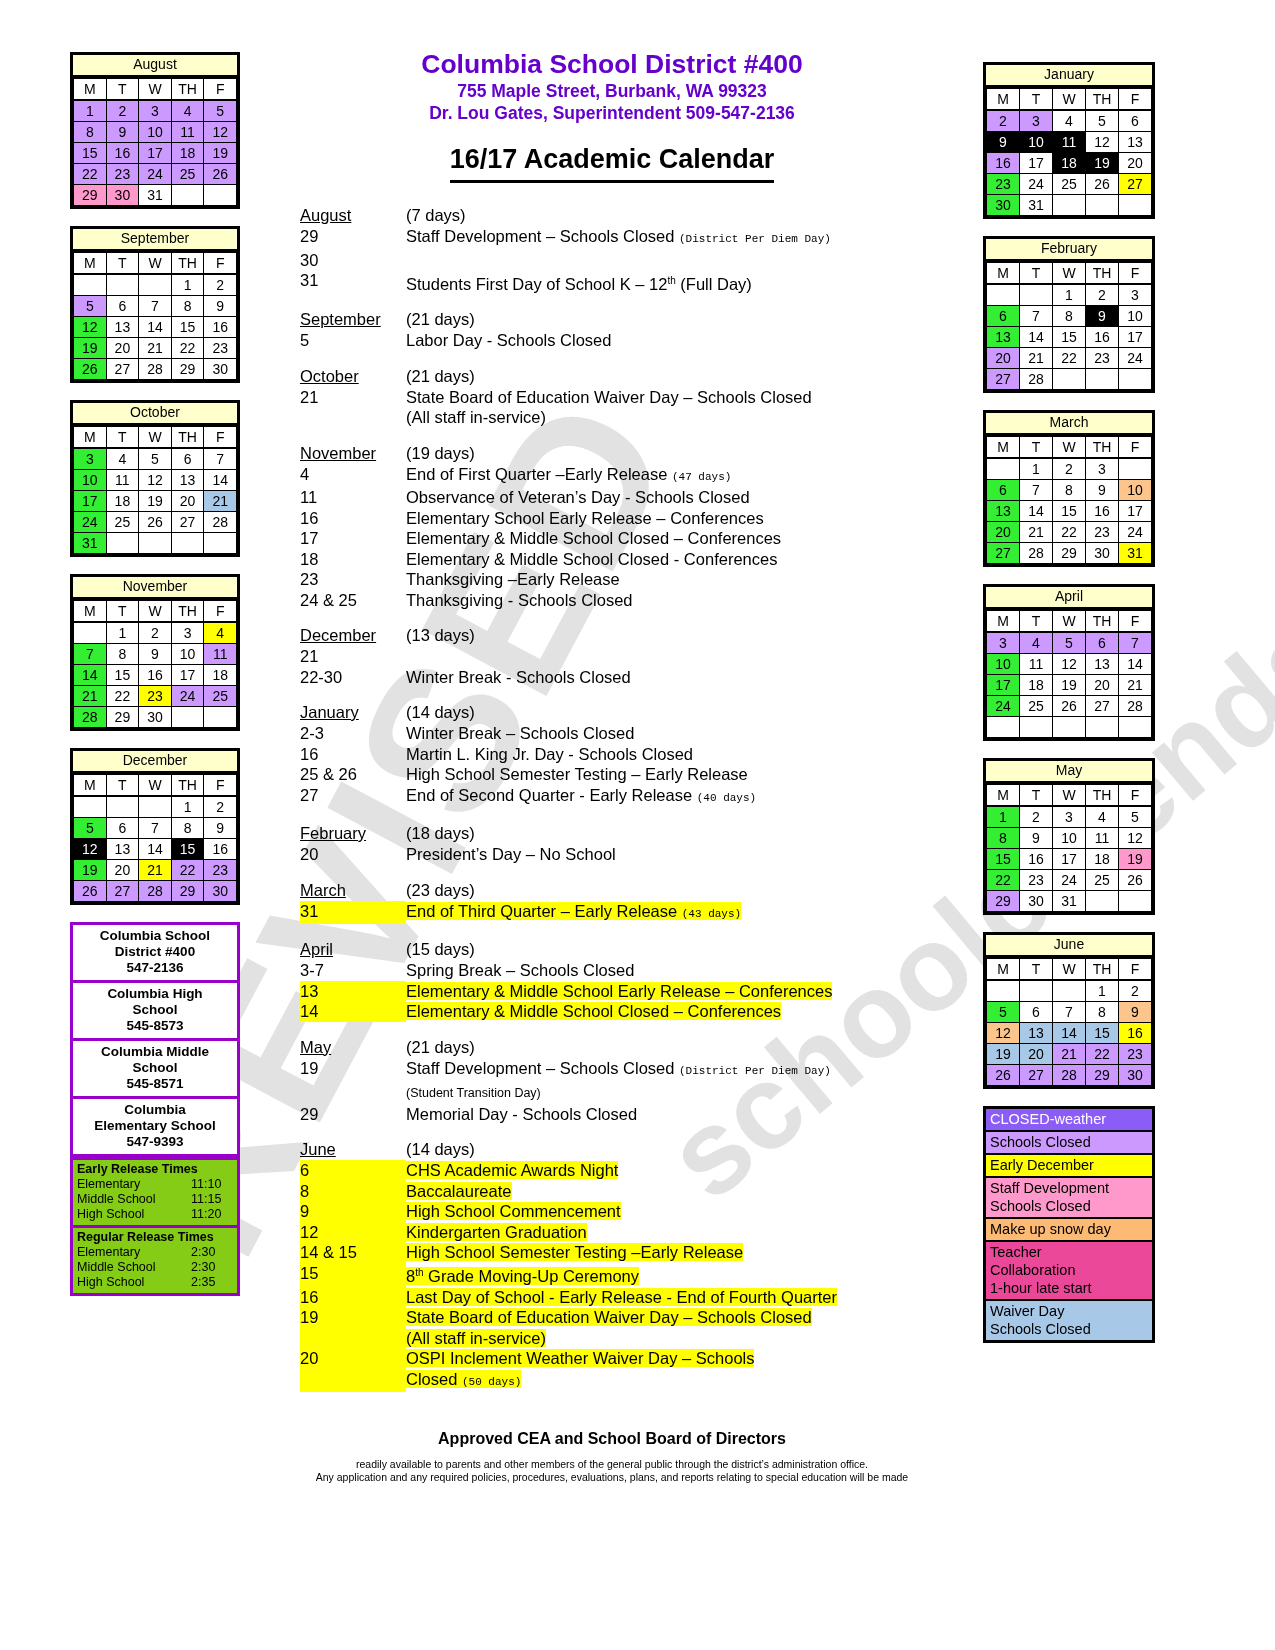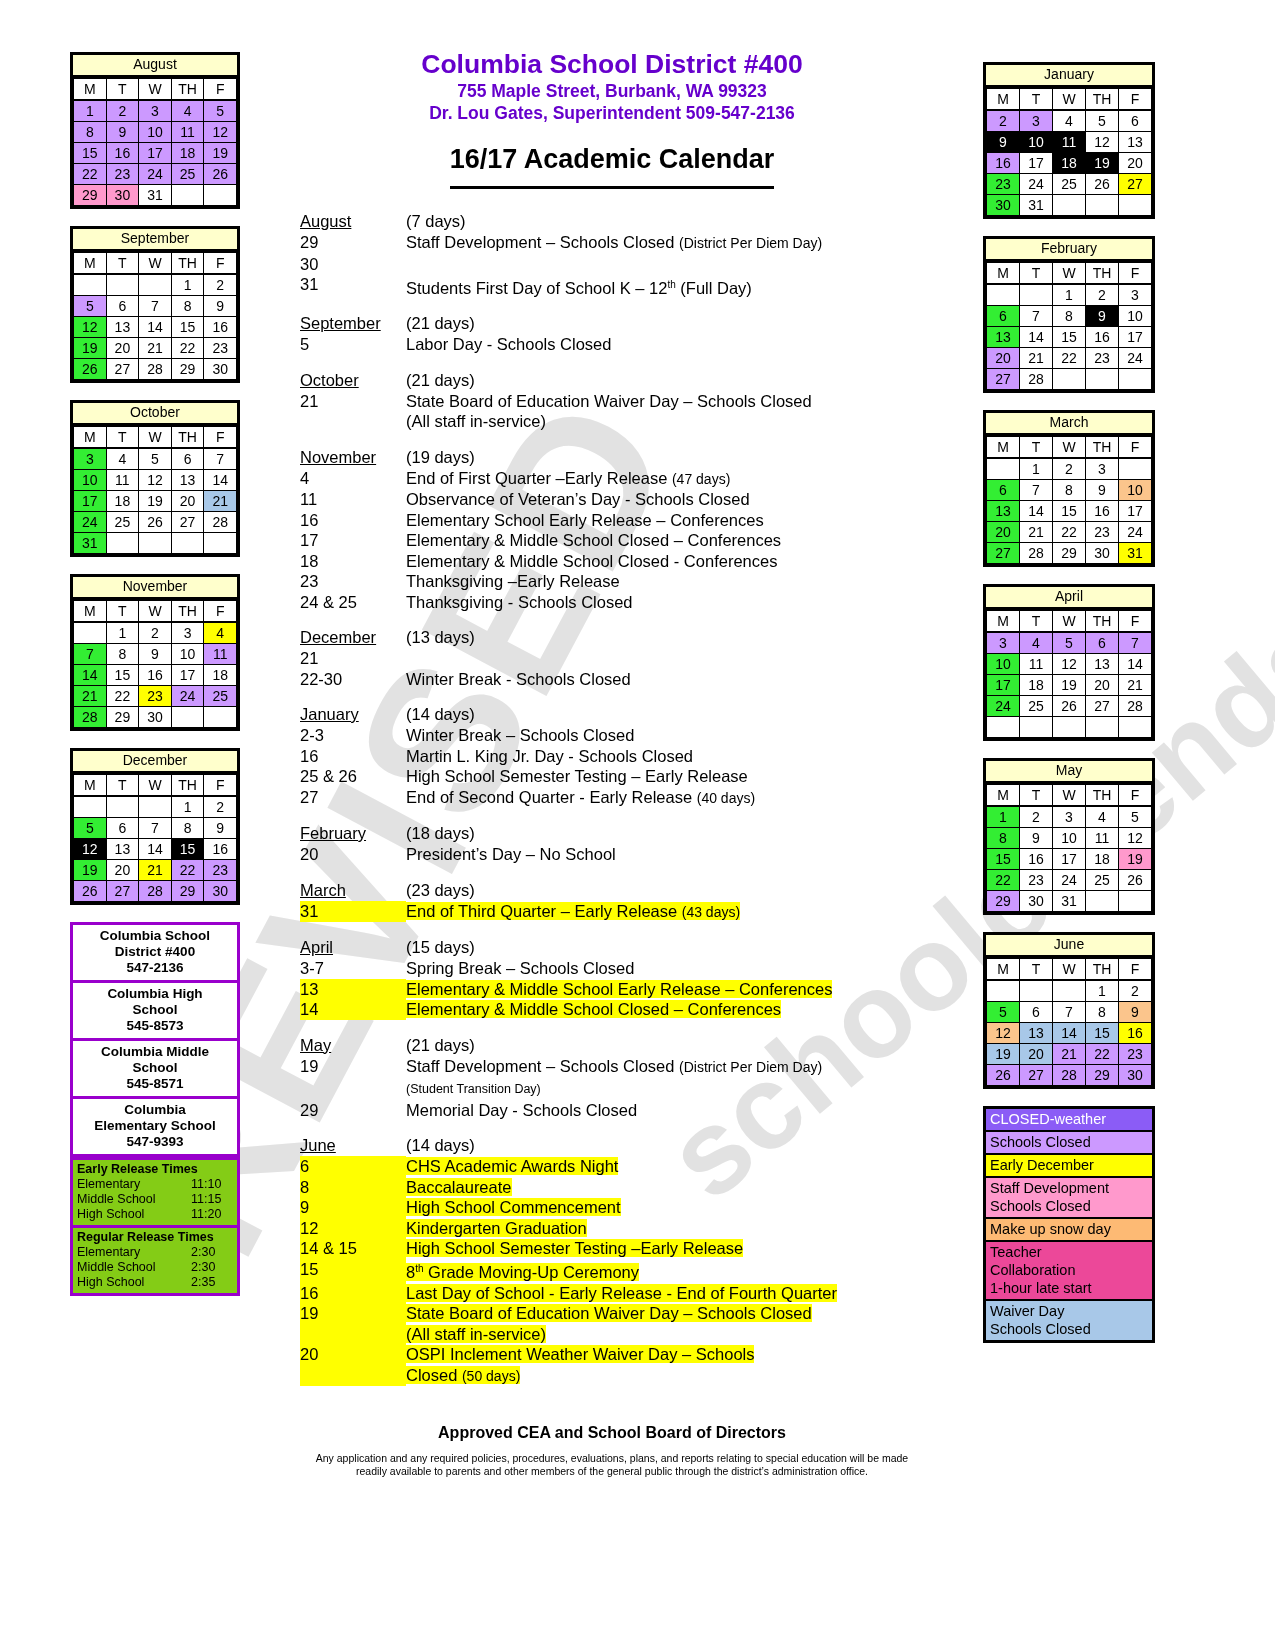--- a/index.html
+++ b/index.html
@@ -61,33 +61,33 @@
   .timebox .trow .tl{flex:1 1 auto;}
   .timebox .trow .tv{flex:0 0 42px;text-align:left;}
 
   
   .hdr{text-align:center;}
   .hdr .h1{color:#6600cc;font-size:26.5px;font-weight:bold;line-height:32px;letter-spacing:0px;}
   .hdr .h2{color:#6600cc;font-size:17.5px;font-weight:bold;line-height:22px;}
   .hdr .h3{color:#6600cc;font-size:17.5px;font-weight:bold;line-height:22px;}
   .hdr .h4{
     color:#000;font-size:27px;font-weight:bold;margin-top:19px;
-    display:inline-block;border-bottom:3px solid #000;padding-bottom:10px;line-height:33px;
+    display:inline-block;border-bottom:3px solid #000;padding-bottom:4px;line-height:33px;
   }
 
   
   .events{margin-top:22px;margin-left:38px;}
   .ev-month{display:flex;margin-top:15px;}
   .ev-month:first-child{margin-top:0;}
   .ev-month .m-name{width:106px;font-size:16.5px;line-height:21px;text-decoration:underline;}
   .ev-month .m-days{font-size:16.5px;line-height:21px;}
   .ev-row{display:flex;font-size:16.5px;line-height:20.5px;}
   .ev-row .d{width:106px;flex:0 0 106px;}
   .ev-row .t{flex:1 1 auto;}
-  .ev-row .t .sm{font-size:14px;}
+  .ev-row .t .sm{font-size:11px;font-family:Liberation Mono, monospace;}
   .hl{background:#ffff00;}
   .hl-seg{background:#ffff00;}
   sup{font-size:10px;vertical-align:super;}
 
   
   .approval{text-align:center;font-size:16px;font-weight:bold;margin-top:38px;}
   .disclaim{text-align:center;font-size:10.5px;line-height:13px;margin-top:10px;padding:0 12px;}
 
   
   .legend{border:3px solid #000;margin-top:17px;}
@@ -625,22 +625,22 @@
           <div class="t"><span class="hl-seg">OSPI Inclement Weather Waiver Day – Schools</span></div>
         </div>
         <div class="ev-row">
           <div class="d hl"></div>
           <div class="t"><span class="hl-seg">Closed <span class="sm">(50 days)</span></span></div>
         </div>
       </div>
 
     <div class="approval">Approved CEA and School Board of Directors</div>
     <div class="disclaim">
+      <div>readily available to parents and other members of the general public through the district’s administration office.</div>
       <div>Any application and any required policies, procedures, evaluations, plans, and reports relating to special education will be made</div>
-      <div>readily available to parents and other members of the general public through the district’s administration office.</div>
     </div>
   </div>
 
   <div class="col-right">
     <div id="right-cals">
         <div class="mini">
           <div class="mtitle">January</div>
           <table>
             <thead>
               <tr>

